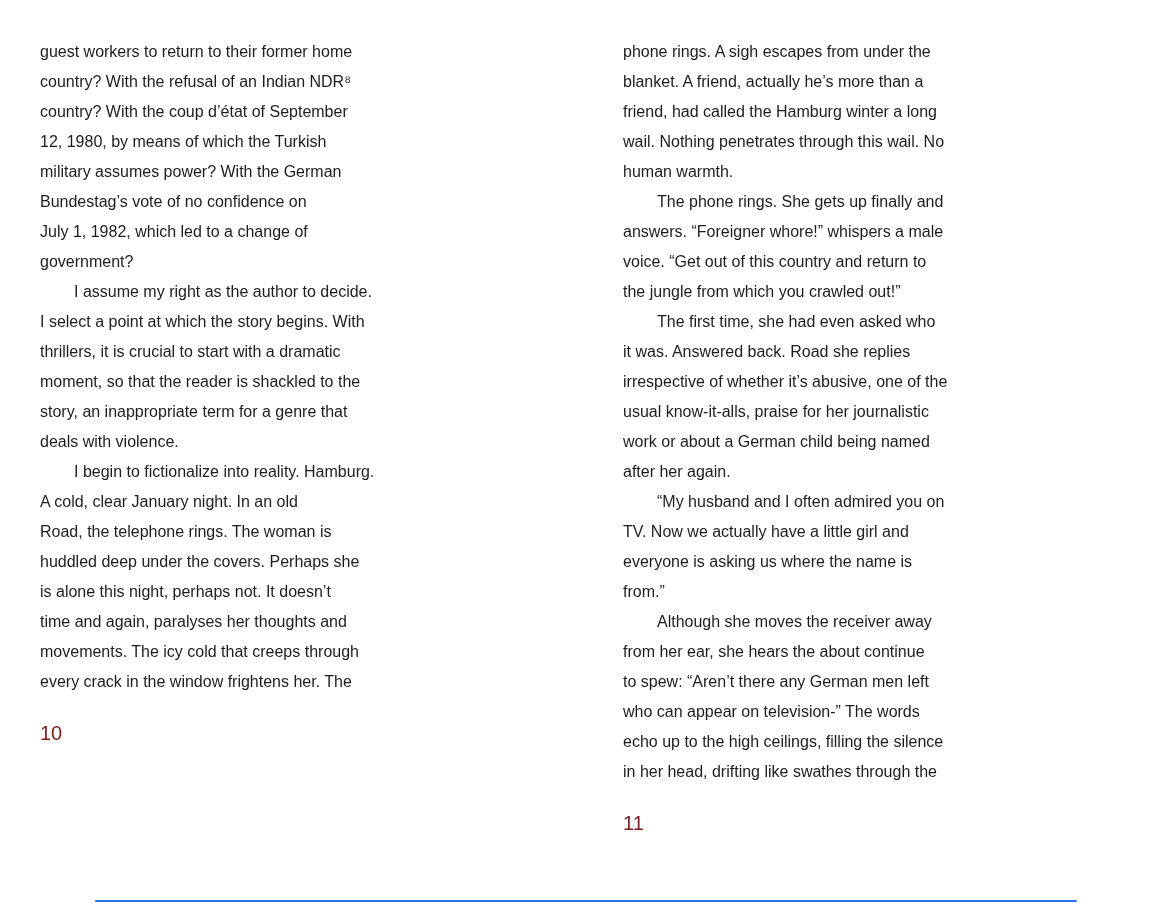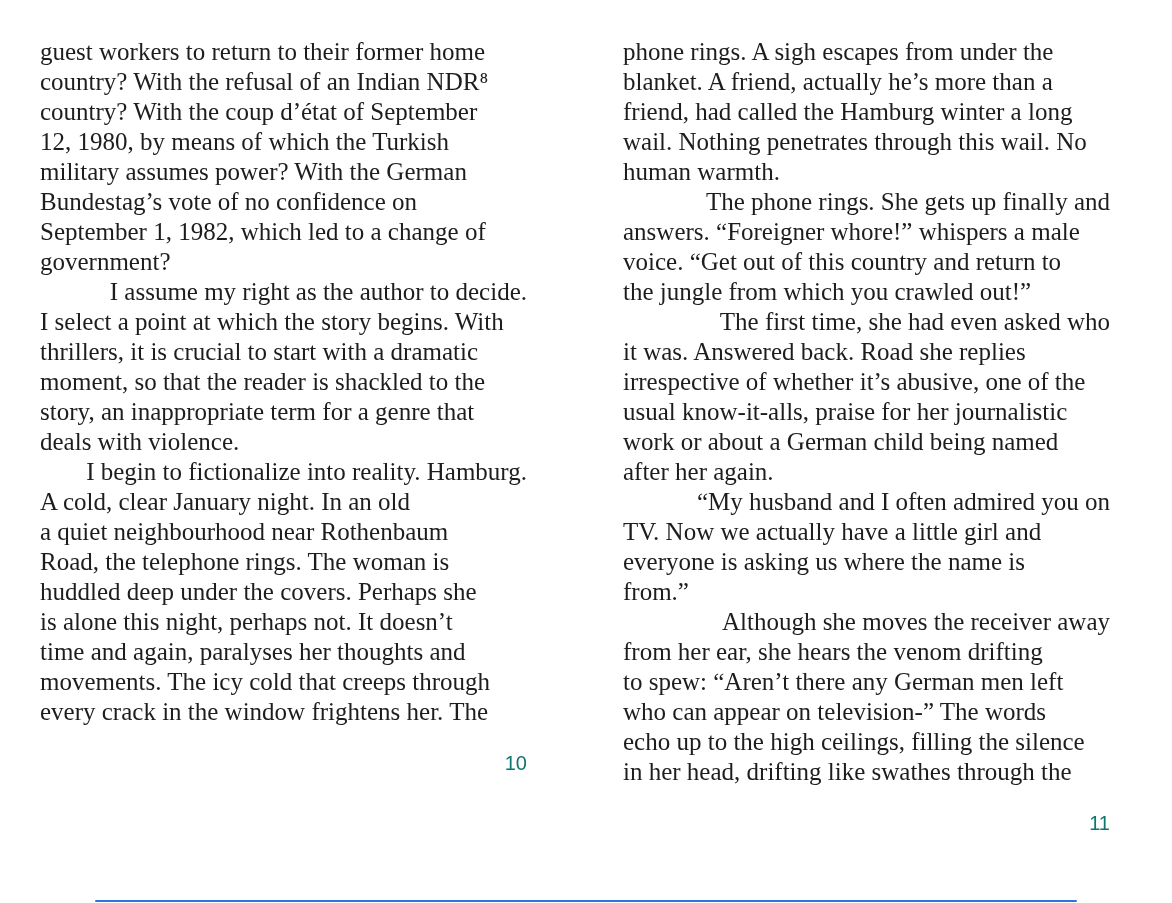--- a/index.html
+++ b/index.html
@@ -21,36 +21,34 @@
     box-sizing: border-box;
   }
   .page {
     width: 487px;
     flex: 0 0 487px;
   }
   .page + .page {
     margin-left: 96px;
   }
   .page-text .line {
-    font-size: 25px;
+    font-size: 16px;
     line-height: 30px;
     white-space: nowrap;
     color: #1d1d1d;
-    font-family: Liberation Serif, serif;
   }
   .page-text .line.indent {
     padding-left: 34px;
-    text-align: right;
   }
   .page-number {
     margin-top: 24px;
-    text-align: right;
+    text-align: left;
     font-size: 20px;
     line-height: 24px;
-    color: #0f766e;
+    color: #7f1d1d;
   }
   .progress-bar {
     position: absolute;
     left: 95px;
     right: 95px;
     bottom: 1px;
     height: 2px;
     border-radius: 2px;
     background: #2e72e8;
   }
@@ -60,31 +58,30 @@
 
 <div class="spread">
   <div class="page">
     <div class="page-text">
         <div class="line">guest workers to return to their former home</div>
         <div class="line">country? With the refusal of an Indian NDR⁸</div>
         <div class="line">country? With the coup d’état of September</div>
         <div class="line">12, 1980, by means of which the Turkish</div>
         <div class="line">military assumes power? With the German</div>
         <div class="line">Bundestag’s vote of no confidence on</div>
-        <div class="line">September 1, 1982, which led to a change of</div>
+        <div class="line">July 1, 1982, which led to a change of</div>
         <div class="line">government?</div>
         <div class="line indent">I assume my right as the author to decide.</div>
         <div class="line">I select a point at which the story begins. With</div>
         <div class="line">thrillers, it is crucial to start with a dramatic</div>
         <div class="line">moment, so that the reader is shackled to the</div>
         <div class="line">story, an inappropriate term for a genre that</div>
         <div class="line">deals with violence.</div>
         <div class="line indent">I begin to fictionalize into reality. Hamburg.</div>
         <div class="line">A cold, clear January night. In an old</div>
-        <div class="line">a quiet neighbourhood near Rothenbaum</div>
         <div class="line">Road, the telephone rings. The woman is</div>
         <div class="line">huddled deep under the covers. Perhaps she</div>
         <div class="line">is alone this night, perhaps not. It doesn’t</div>
         <div class="line">time and again, paralyses her thoughts and</div>
         <div class="line">movements. The icy cold that creeps through</div>
         <div class="line">every crack in the window frightens her. The</div>
       </div>
     <div class="page-number">10</div>
   </div>
   <div class="page">
@@ -102,21 +99,21 @@
         <div class="line">it was. Answered back. Road she replies</div>
         <div class="line">irrespective of whether it’s abusive, one of the</div>
         <div class="line">usual know-it-alls, praise for her journalistic</div>
         <div class="line">work or about a German child being named</div>
         <div class="line">after her again.</div>
         <div class="line indent">“My husband and I often admired you on</div>
         <div class="line">TV. Now we actually have a little girl and</div>
         <div class="line">everyone is asking us where the name is</div>
         <div class="line">from.”</div>
         <div class="line indent">Although she moves the receiver away</div>
-        <div class="line">from her ear, she hears the venom drifting</div>
+        <div class="line">from her ear, she hears the about continue</div>
         <div class="line">to spew: “Aren’t there any German men left</div>
         <div class="line">who can appear on television-” The words</div>
         <div class="line">echo up to the high ceilings, filling the silence</div>
         <div class="line">in her head, drifting like swathes through the</div>
       </div>
     <div class="page-number">11</div>
   </div>
 </div>
 
 <div class="progress-bar" style="background: rgb(46, 114, 232);"></div>

